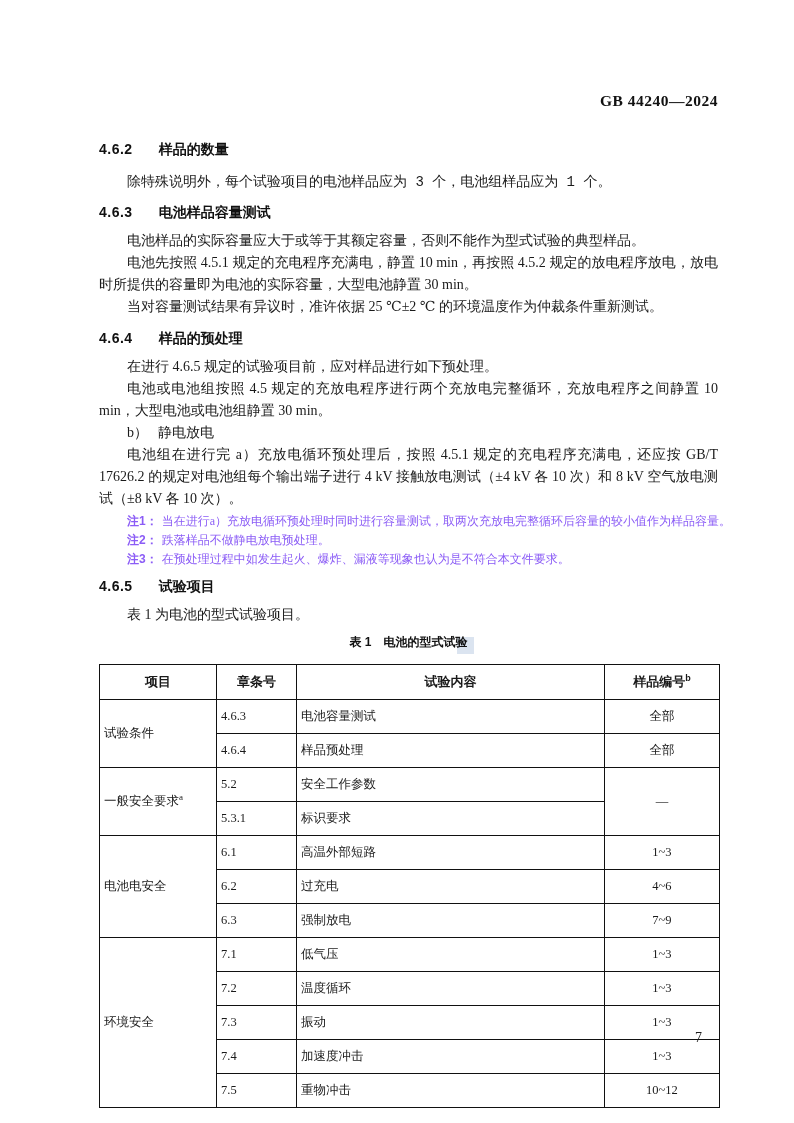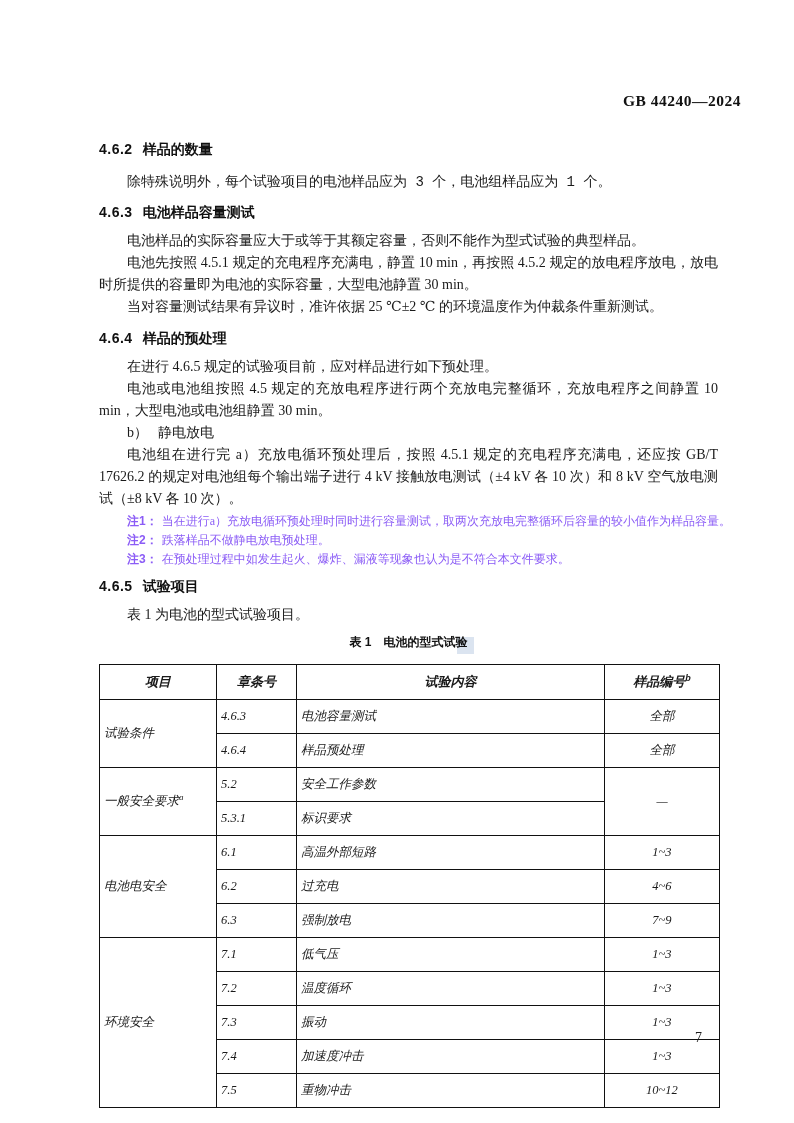--- a/index.html
+++ b/index.html
@@ -3,32 +3,32 @@
 <meta charset="utf-8">
 <style>
   * { margin:0; padding:0; box-sizing:border-box; }
   html,body { background:#e9e9e9; }
   .page {
     position:relative; width:794px; height:1123px; background:#ffffff;
     margin:0 auto; overflow:hidden; color:#1a1a1a;
     font-family:"Liberation Serif","DejaVu Serif",serif;
   }
   .doc-number {
-    position:absolute; top:92px; right:53px;
+    position:absolute; top:92px; right:76px;
     font-family:"Liberation Serif","DejaVu Serif",serif;
     font-weight:bold; font-size:15.5px; letter-spacing:0.5px; color:#111;
   }
   .content {
     position:absolute; left:99px; top:138px; width:619px;
   }
   .clause-heading {
     font-family:"Liberation Sans","DejaVu Sans",sans-serif;
     font-weight:bold; font-size:14px; line-height:22px; color:#111;
   }
-  .clause-heading .num { margin-right:10px; letter-spacing:0.5px; }
+  .clause-heading .num { margin-right:26px; letter-spacing:0.5px; }
   .body-p {
     font-size:14px; line-height:22px; text-align:justify;
     text-indent:2em; color:#1a1a1a;
   }
   .list-marker { text-indent:2em; }
   .list-marker .mk { margin-right:10px; }
   .notes { margin-top:2px; }
   .note-line {
     font-size:12px; line-height:19px; padding-left:28px;
     white-space:nowrap; color:#8b5cf6;
@@ -44,21 +44,21 @@
     position:absolute; right:-6px; top:6px; width:17px; height:17px;
     background:#dbe4f0; z-index:-1;
   }
   .table-title .prefix { margin-right:12px; }
   table.type-test {
     margin-top:11px; width:620px; border-collapse:collapse;
     border:1.5px solid #111; table-layout:fixed;
   }
   table.type-test th, table.type-test td {
     border:1px solid #111; font-size:12.5px; color:#1a1a1a;
-    vertical-align:middle; padding:8px 4px; height:24px;font-style:italic;
+    vertical-align:middle; padding:8px 4px; height:24px;
   }
   table.type-test th {
     font-family:"Liberation Sans","DejaVu Sans",sans-serif;
     font-weight:bold; font-size:13px; height:26px; text-align:center;
     border-bottom:1.5px solid #111;
   }
   td.col-item   { text-align:left;  padding-left:7px; }
   td.col-clause { text-align:left;  padding-left:8px; font-size:12.5px; }
   td.col-test   { text-align:left;  padding-left:10px; }
   td.col-sample { text-align:center; }

